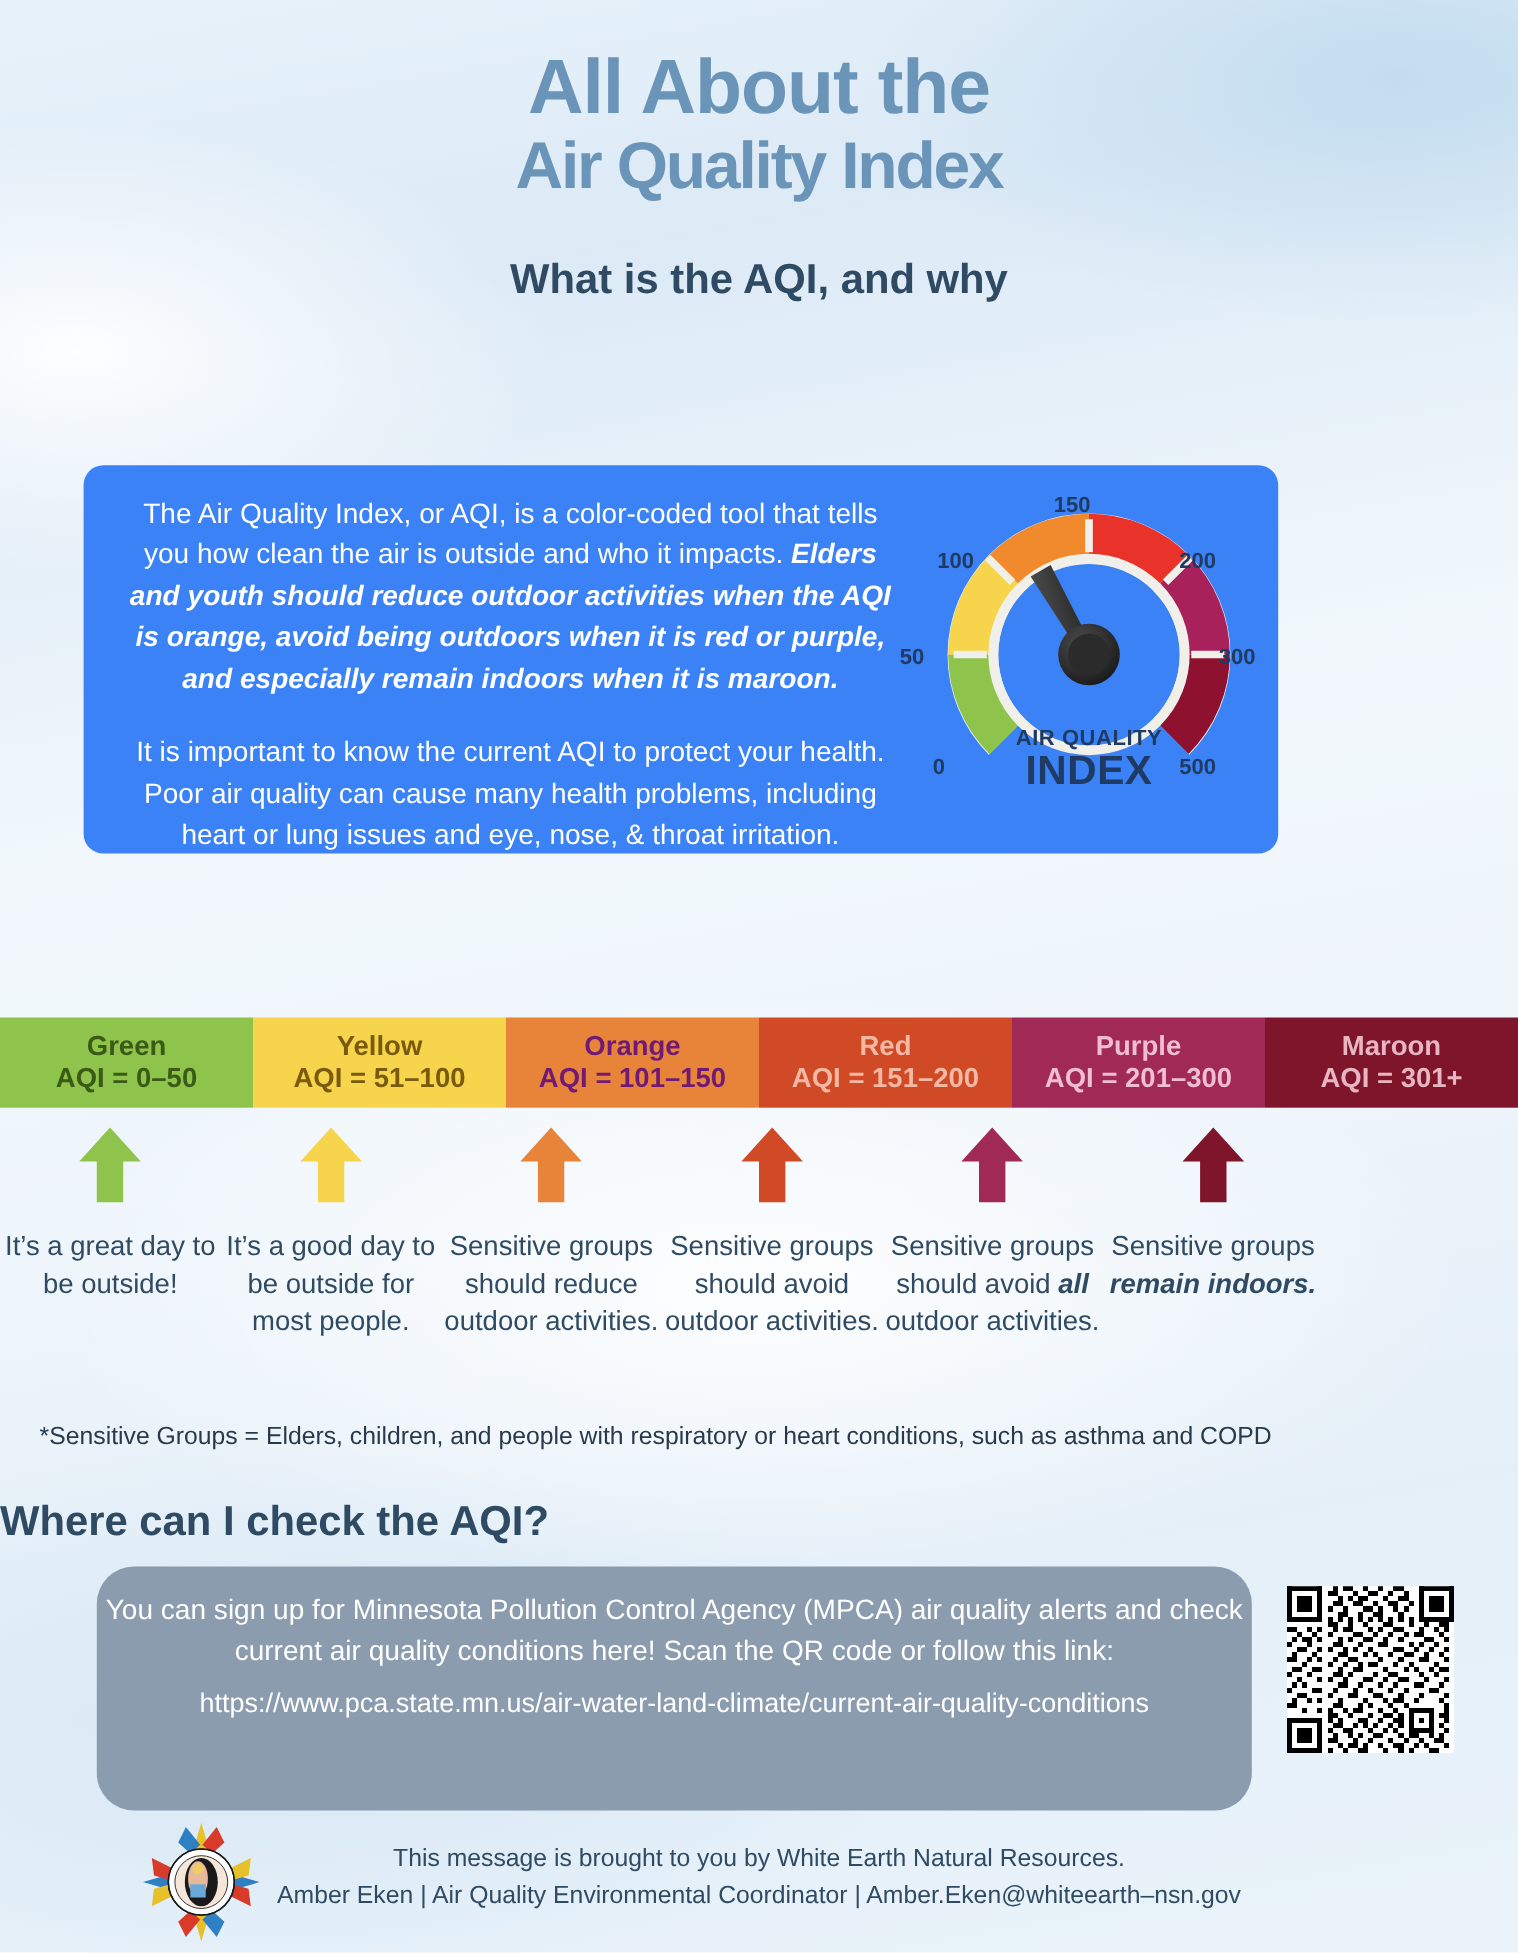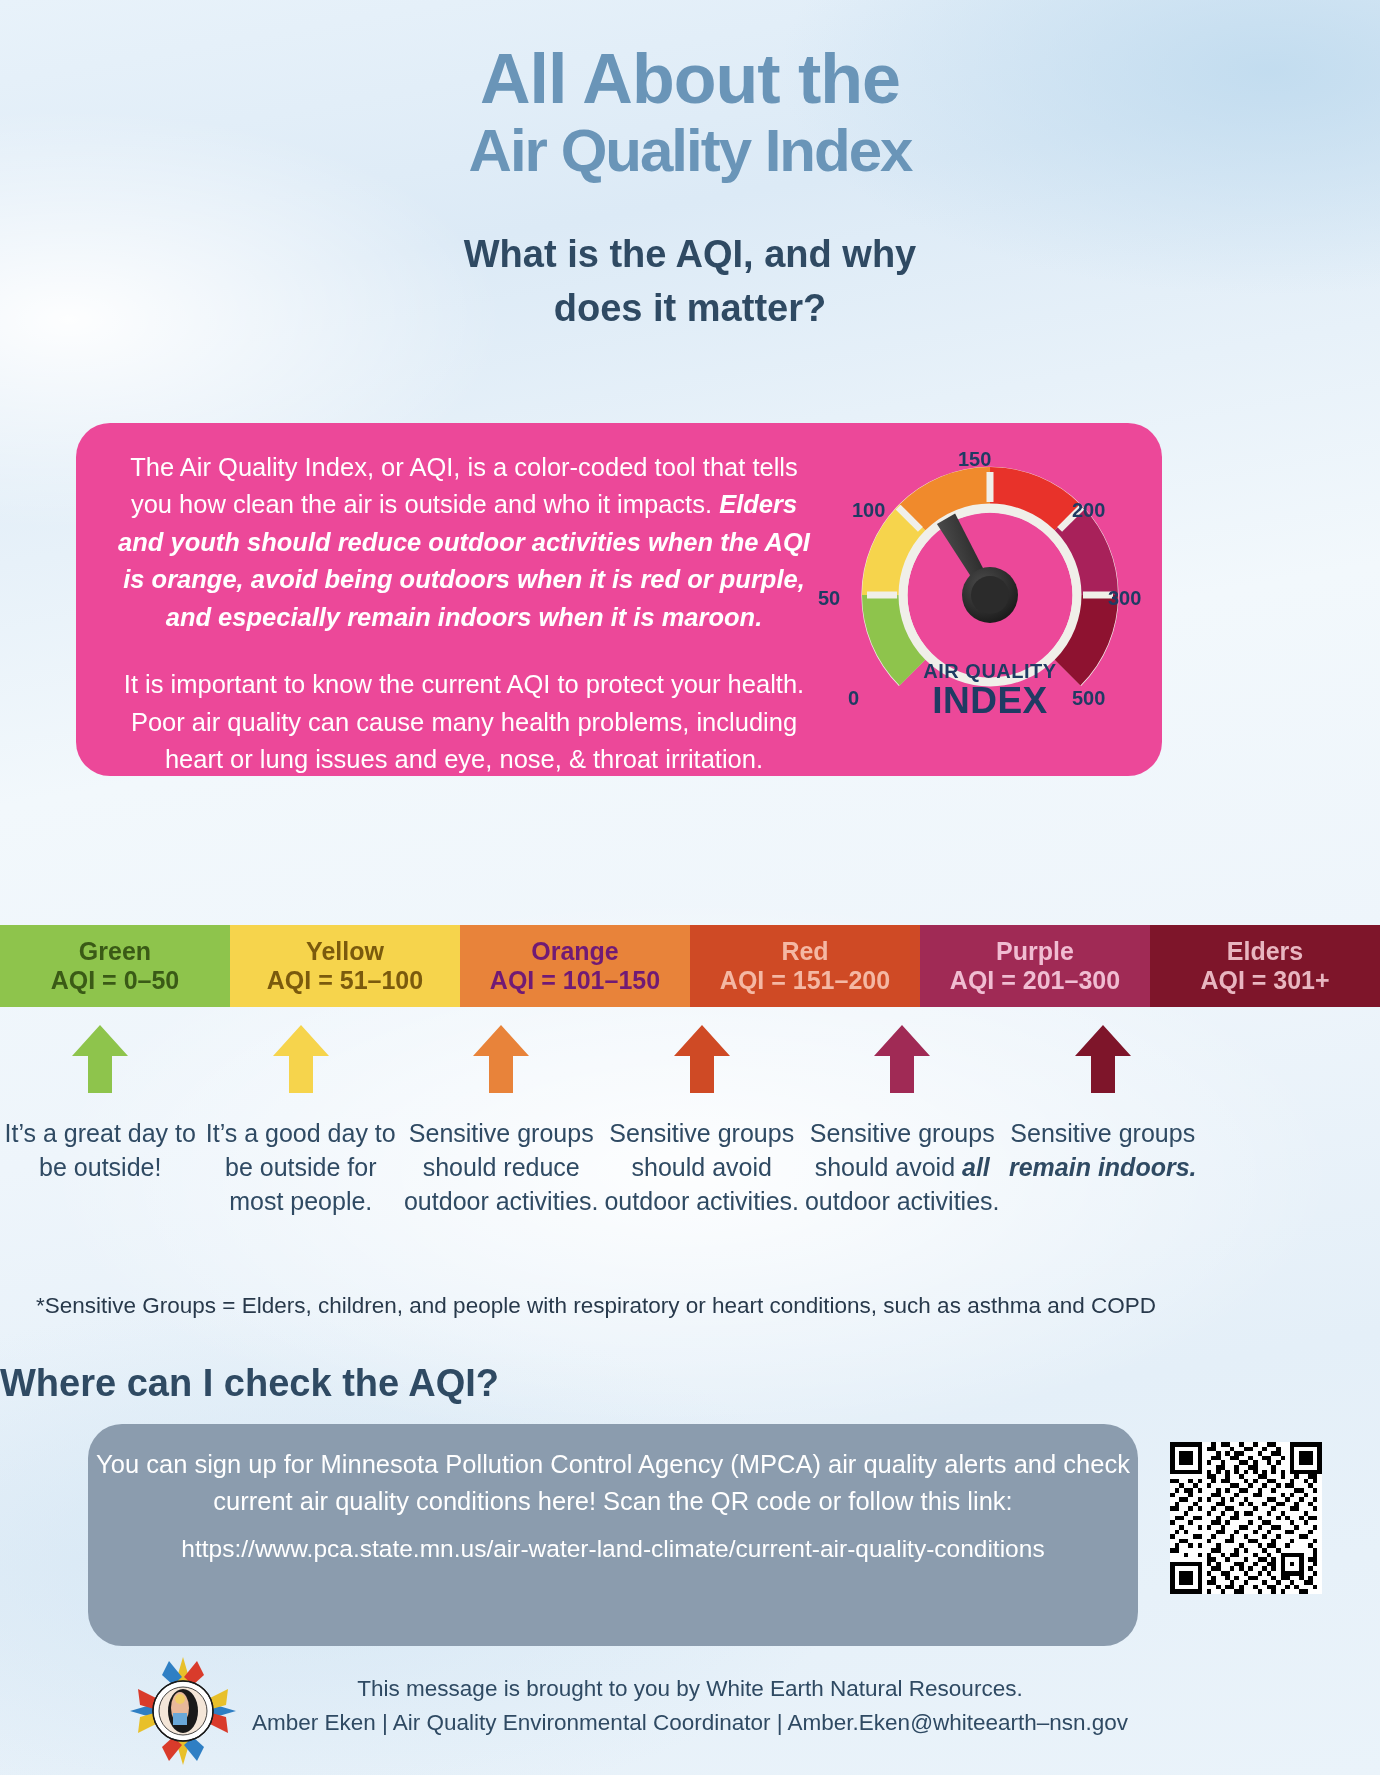--- a/index.html
+++ b/index.html
@@ -235,24 +235,23 @@
 
 <div class="page">
 
   <div class="title-block">
     <div class="title-line1" style="color: rgb(106, 149, 184);">All About the</div>
     <div class="title-line2" style="color: rgb(106, 149, 184);">Air Quality Index</div>
   </div>
 
   <div class="subheading">
     <span>What is the AQI, and why</span>
-    <span class="l2">does it matter?</span>
   </div>
 
-  <div class="info-card" style="background: #ec4899;">
+  <div class="info-card" style="background: #3b82f6; border-radius: 18px;">
     <div class="info-text">
       <p>
         <span>The Air Quality Index, or AQI, is a color-coded tool that tells you how clean the air is outside and who it impacts. </span><em>Elders and youth should reduce outdoor activities when the AQI is orange, avoid being outdoors when it is red or purple, and especially remain indoors when it is maroon.</em>
       </p>
       <p class="para2">It is important to know the current AQI to protect your health. Poor air quality can cause many health problems, including heart or lung issues and eye, nose, &amp; throat irritation.</p>
     </div>
 
     <div class="gauge-wrap">
       <svg class="gauge-svg" width="300" height="300" viewBox="0 0 300 300">
         <defs>
@@ -337,21 +336,21 @@
     </div>
     <div class="band-cell" style="background: rgb(207, 74, 37); color: rgb(244, 184, 164);">
       <span class="band-name">Red</span>
       <span class="band-range">AQI = 151–200</span>
     </div>
     <div class="band-cell" style="background: rgb(160, 42, 85); color: rgb(240, 189, 210);">
       <span class="band-name">Purple</span>
       <span class="band-range">AQI = 201–300</span>
     </div>
     <div class="band-cell" style="background: rgb(126, 21, 42); color: rgb(232, 182, 192);">
-      <span class="band-name">Elders</span>
+      <span class="band-name">Maroon</span>
       <span class="band-range">AQI = 301+</span>
     </div>
   </div>
 
   <div class="cols">
     <div class="col">
       <svg class="arrow" viewBox="0 0 60 72">
         <polygon points="30,2 58,33 42,33 42,70 18,70 18,33 2,33" fill="#8ec44c"></polygon>
       </svg>
       <div class="col-caption">It’s a great day to be outside!</div>

